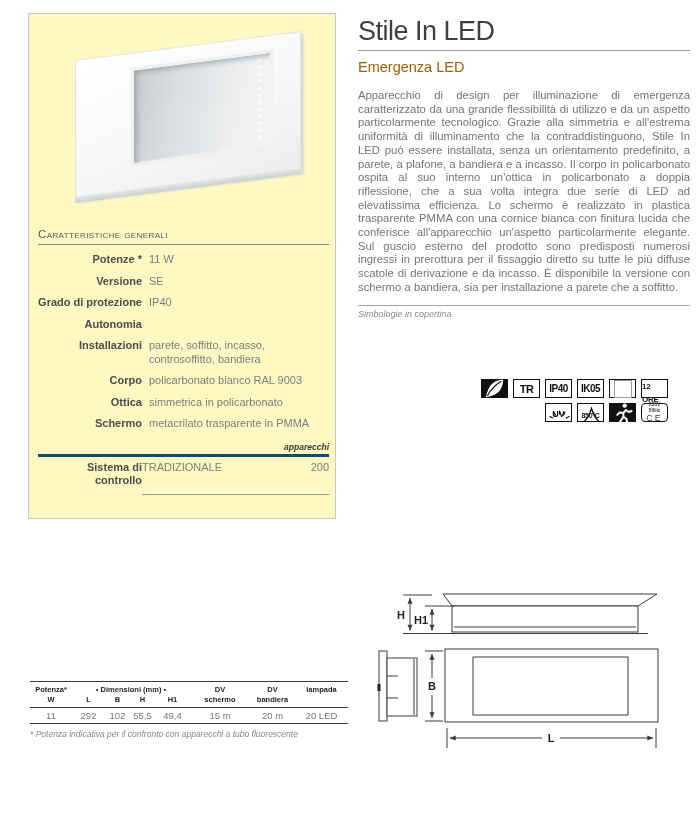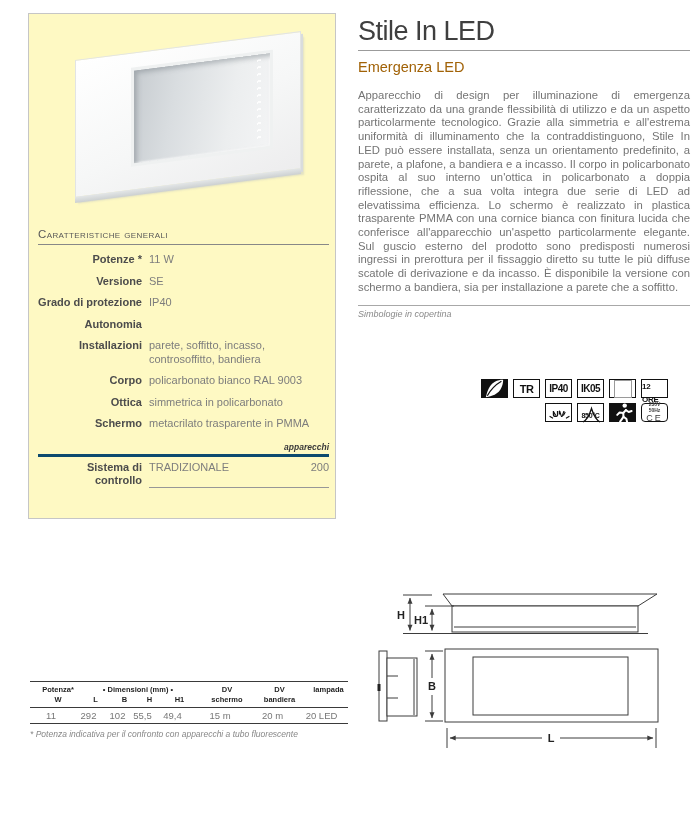--- a/index.html
+++ b/index.html
@@ -44,22 +44,22 @@
   }
   .crow{display:flex;margin-top:8px;font-size:11px;line-height:13.5px;}
   .clabel{width:104px;flex:none;text-align:right;font-weight:bold;color:#4c4c4c;}
   .cvalue{margin-left:7px;flex:1;color:#7d7d7d;max-width:178px;}
   .apparecchi{
     text-align:right;font-style:italic;font-weight:bold;font-size:8.5px;color:#3a3a3a;
     border-bottom:3px solid #0c4a6e;padding-bottom:2px;margin-top:11px;
   }
   .ctrl{display:flex;font-size:11px;margin-top:4px;line-height:13.5px;}
   .ctrl-val{
-    flex:1;display:flex;justify-content:space-between;margin-left:7px;
-    border-bottom:1px solid #979797;padding-bottom:12px;color:#7d7d7d;
+    flex:1;display:flex;justify-content:space-between;
+    border-bottom:1px solid #979797;padding-bottom:20px;color:#7d7d7d;
   }
   
   .right-col{position:absolute;left:358px;top:14px;width:332px;}
   .page-title{font-size:27px;font-weight:normal;color:#3f3f3f;letter-spacing:-.5px;line-height:30px;margin:2px 0 0 0;}
   .title-rule{border:none;border-top:1px solid #9b9b9b;margin:4px 0 0 0;}
   .subtitle{font-size:14.5px;color:#a16207;margin-top:8px;}
   .desc{margin-top:14px;font-size:11.3px;line-height:13.7px;color:#747474;text-align:justify;}
   .sym-rule{border:none;border-top:1px solid #a8a8a8;margin:10px 0 0 0;}
   .sym-note{font-style:italic;font-size:9px;color:#8a8a8a;margin-top:3px;}
   
@@ -87,21 +87,21 @@
   .ce-top{font-size:5px;line-height:5.5px;color:#444;font-weight:bold;text-align:center;}
   .ce-mark{font-size:9px;color:#3a3a3a;letter-spacing:2px;line-height:9px;}
   
   .drawing{position:absolute;left:370px;top:585px;}
   
   .ptable{position:absolute;left:30px;top:681px;width:318px;}
   .pt-grid{display:grid;grid-template-columns:42px 33px 25px 25px 35px 60px 45px 53px;}
   .pt-h{font-size:7.5px;font-weight:bold;color:#1e1e1e;text-align:center;line-height:10px;}
   .pt-d{font-size:9.5px;color:#777;text-align:center;line-height:15px;}
   .pt-rule{border:none;border-top:1px solid #3a3a3a;margin:0;}
-  .pt-head{padding:3px 0 2px 0;margin-left:7px;}
+  .pt-head{padding:3px 0 2px 0;}
   .pt-foot{font-style:italic;font-size:8.5px;color:#878787;margin-top:5px;}
   .dim-span{grid-column:2 / 6;}
 </style>
 </head>
 <body>
 
 <div class="left-box">
   <div class="fixture-area">
     <div class="panel">
       <div class="window">

